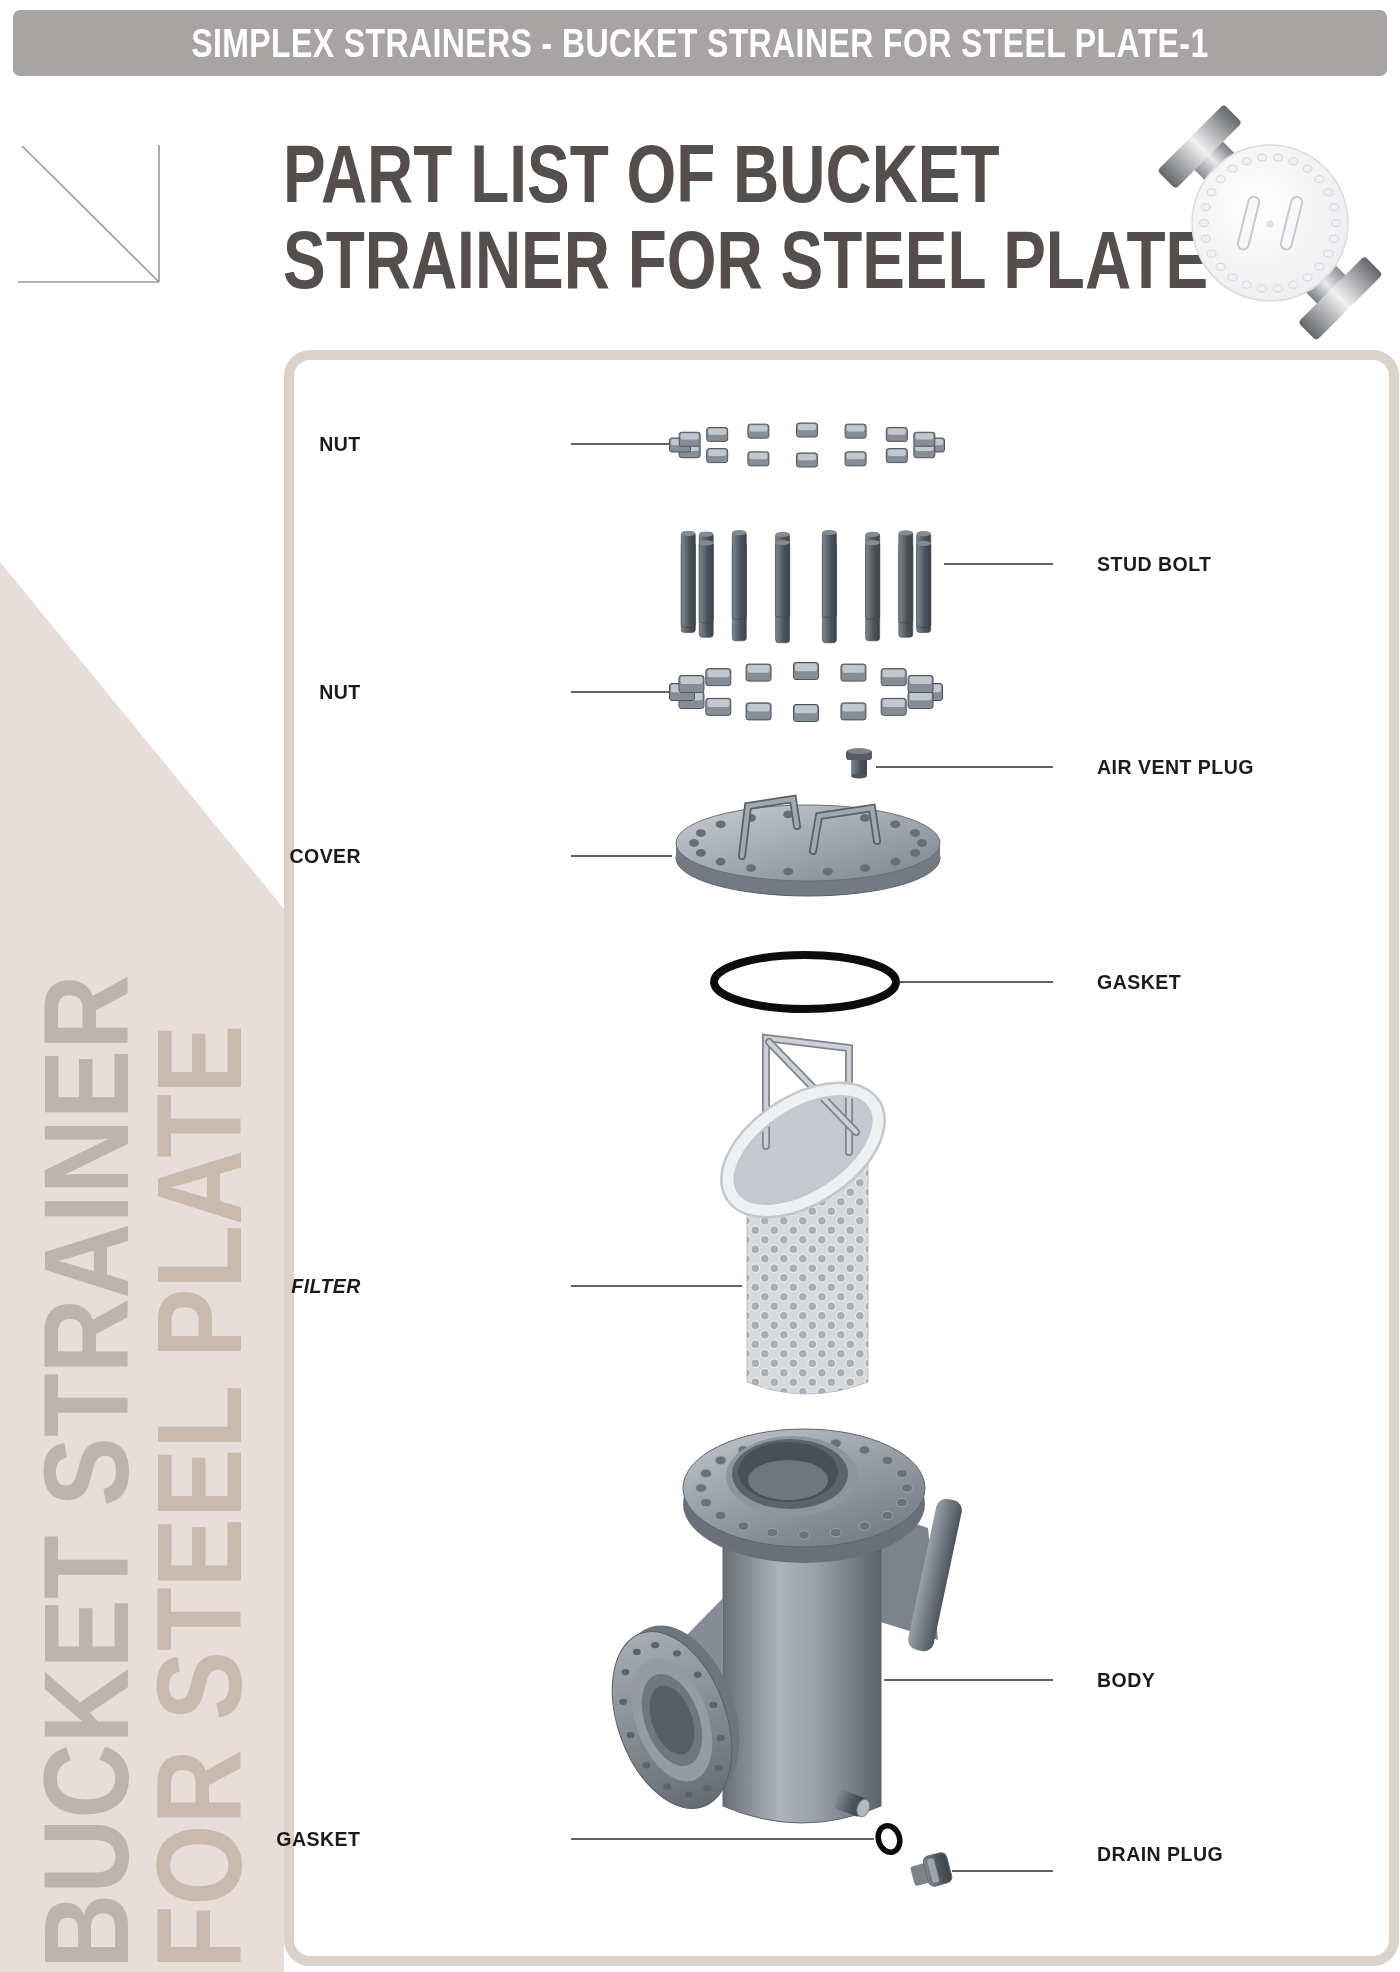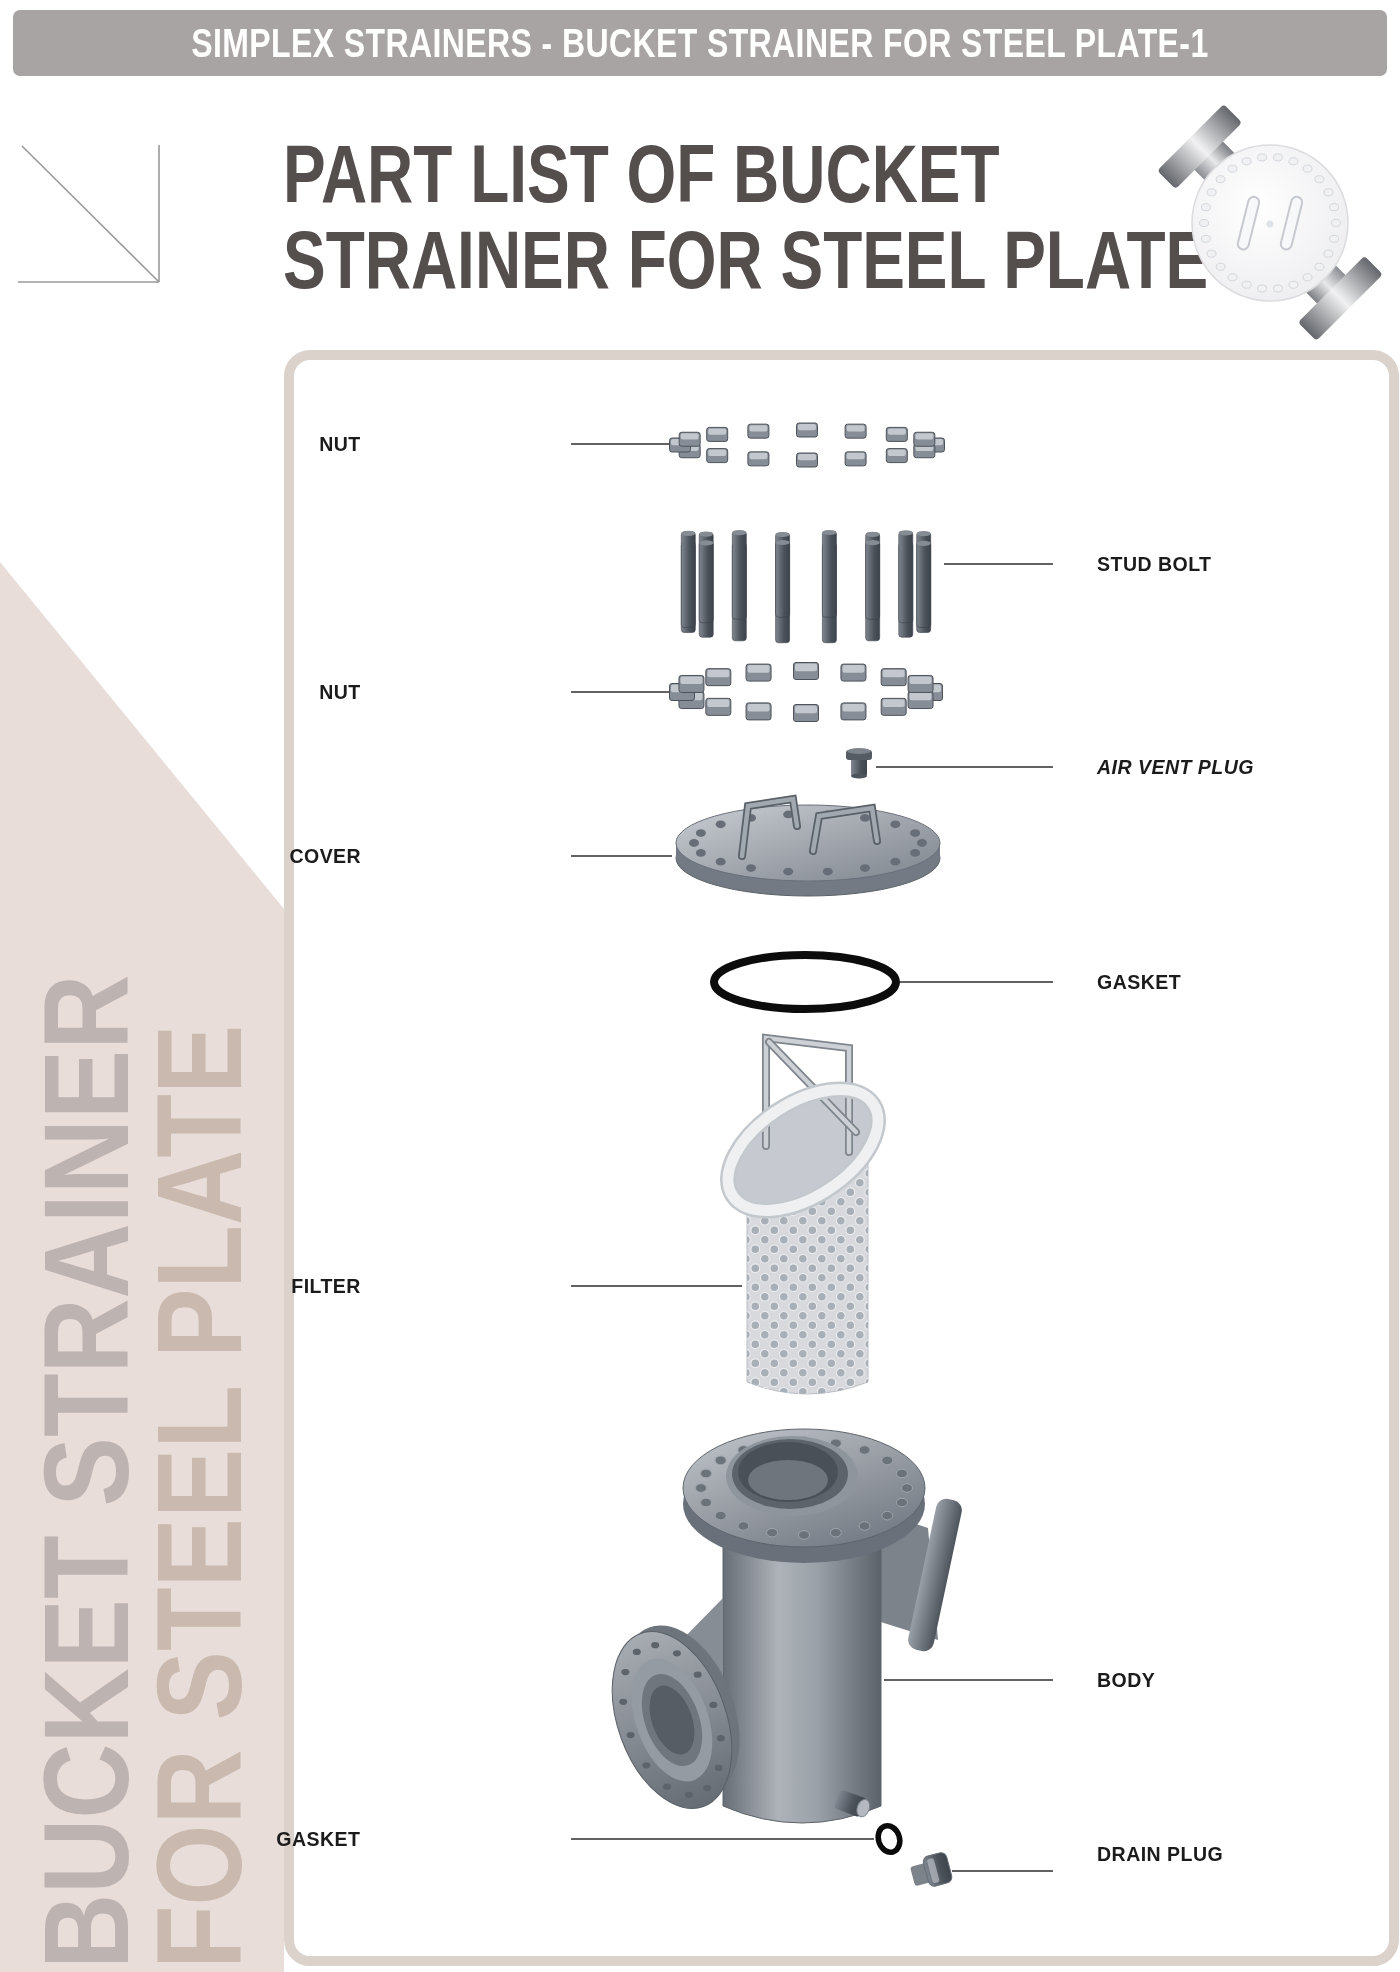--- a/index.html
+++ b/index.html
@@ -401,20 +401,20 @@
     <rect x="912" y="1862" width="20" height="20" rx="3" fill="#7d838b"></rect>
     <rect x="926" y="1856" width="24" height="31" rx="6" fill="url(#gBolt)" stroke="#666c74" stroke-width="1"></rect>
     <rect x="930" y="1859" width="7" height="25" rx="3" fill="#aeb3ba" opacity=".8"></rect>
   </g>
 </svg>
 
 <div id="labels">
     <div class="lbl left" style="top: 432px;"><span class="t">NUT</span></div>
     <div class="lbl right" style="top: 552px;"><span class="t">STUD BOLT</span></div>
     <div class="lbl left" style="top: 680px;"><span class="t">NUT</span></div>
-    <div class="lbl right" style="top: 755px; font-style: italic;"><span class="t">AIR VENT PLUG</span></div>
+    <div class="lbl right" style="top: 755px;"><span class="t">AIR VENT PLUG</span></div>
     <div class="lbl left" style="top: 844px;"><span class="t">COVER</span></div>
     <div class="lbl right" style="top: 970px;"><span class="t">GASKET</span></div>
-    <div class="lbl left" style="top: 1274px;"><span class="t">FILTER</span></div>
+    <div class="lbl left" style="top: 1274px; font-style: italic;"><span class="t">FILTER</span></div>
     <div class="lbl right" style="top: 1668px;"><span class="t">BODY</span></div>
     <div class="lbl left" style="top: 1827px;"><span class="t">GASKET</span></div>
     <div class="lbl right" style="top: 1842px;"><span class="t">DRAIN PLUG</span></div>
   </div>
 
 </body></html>

